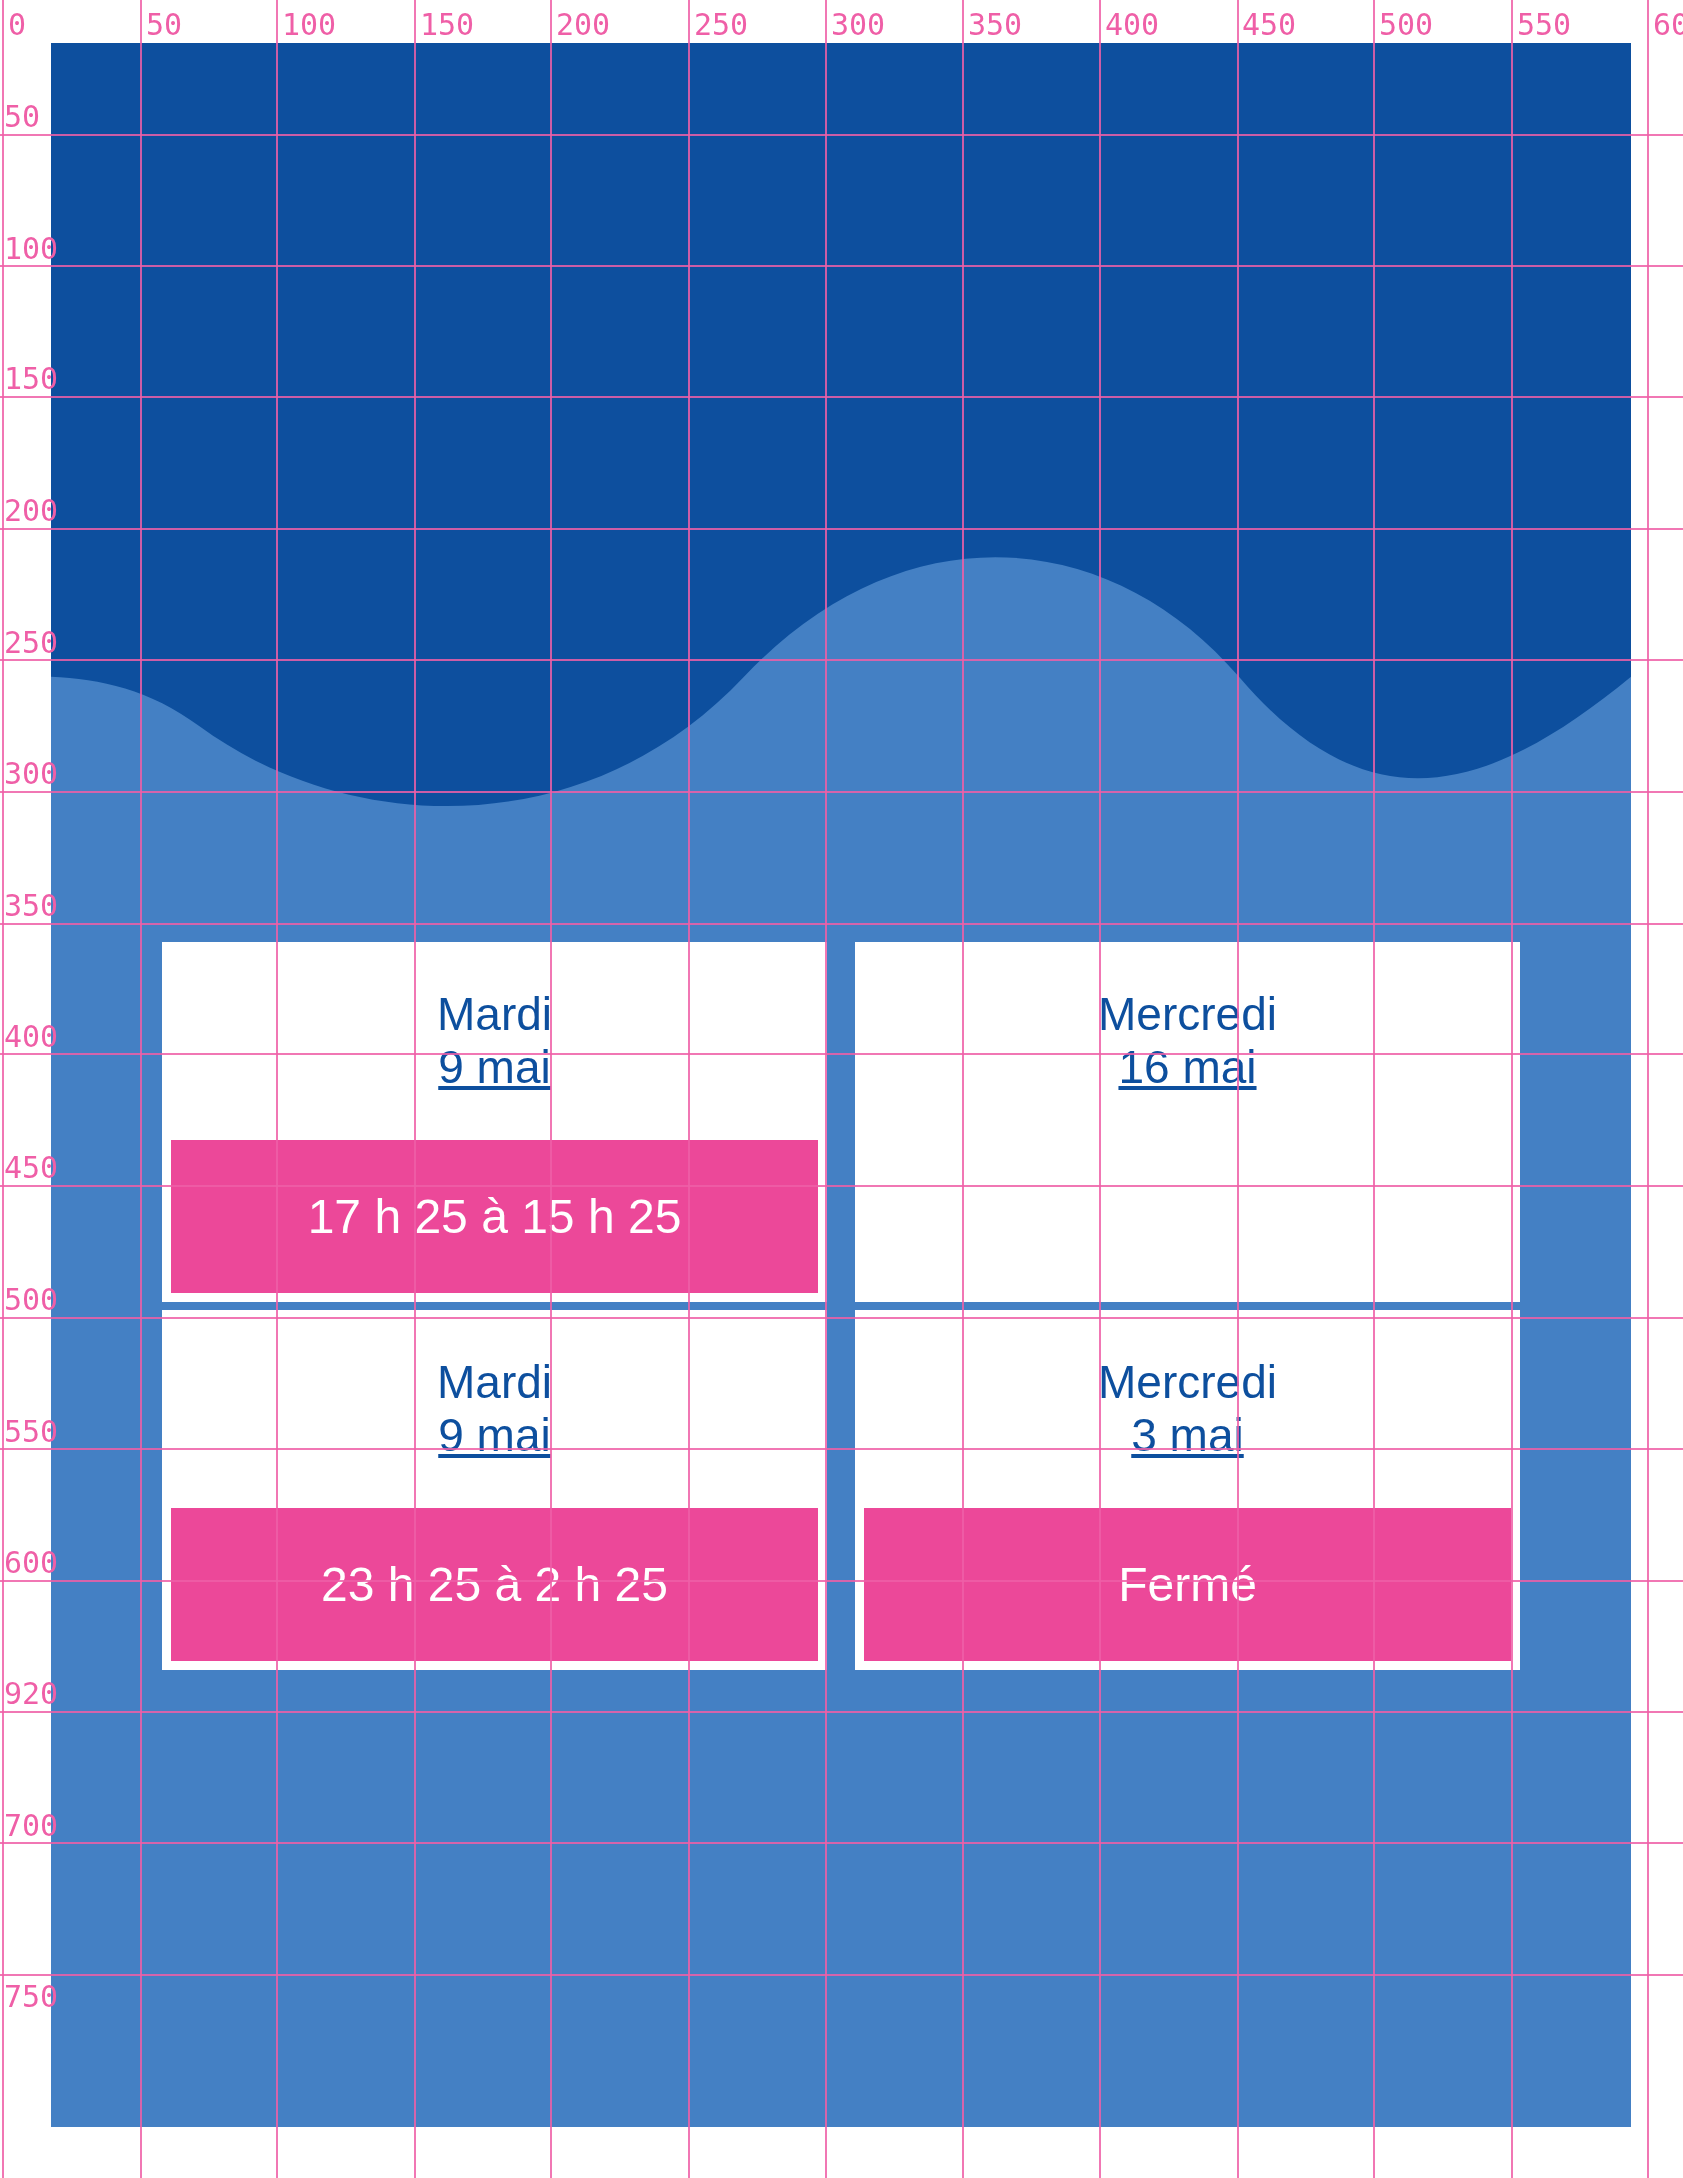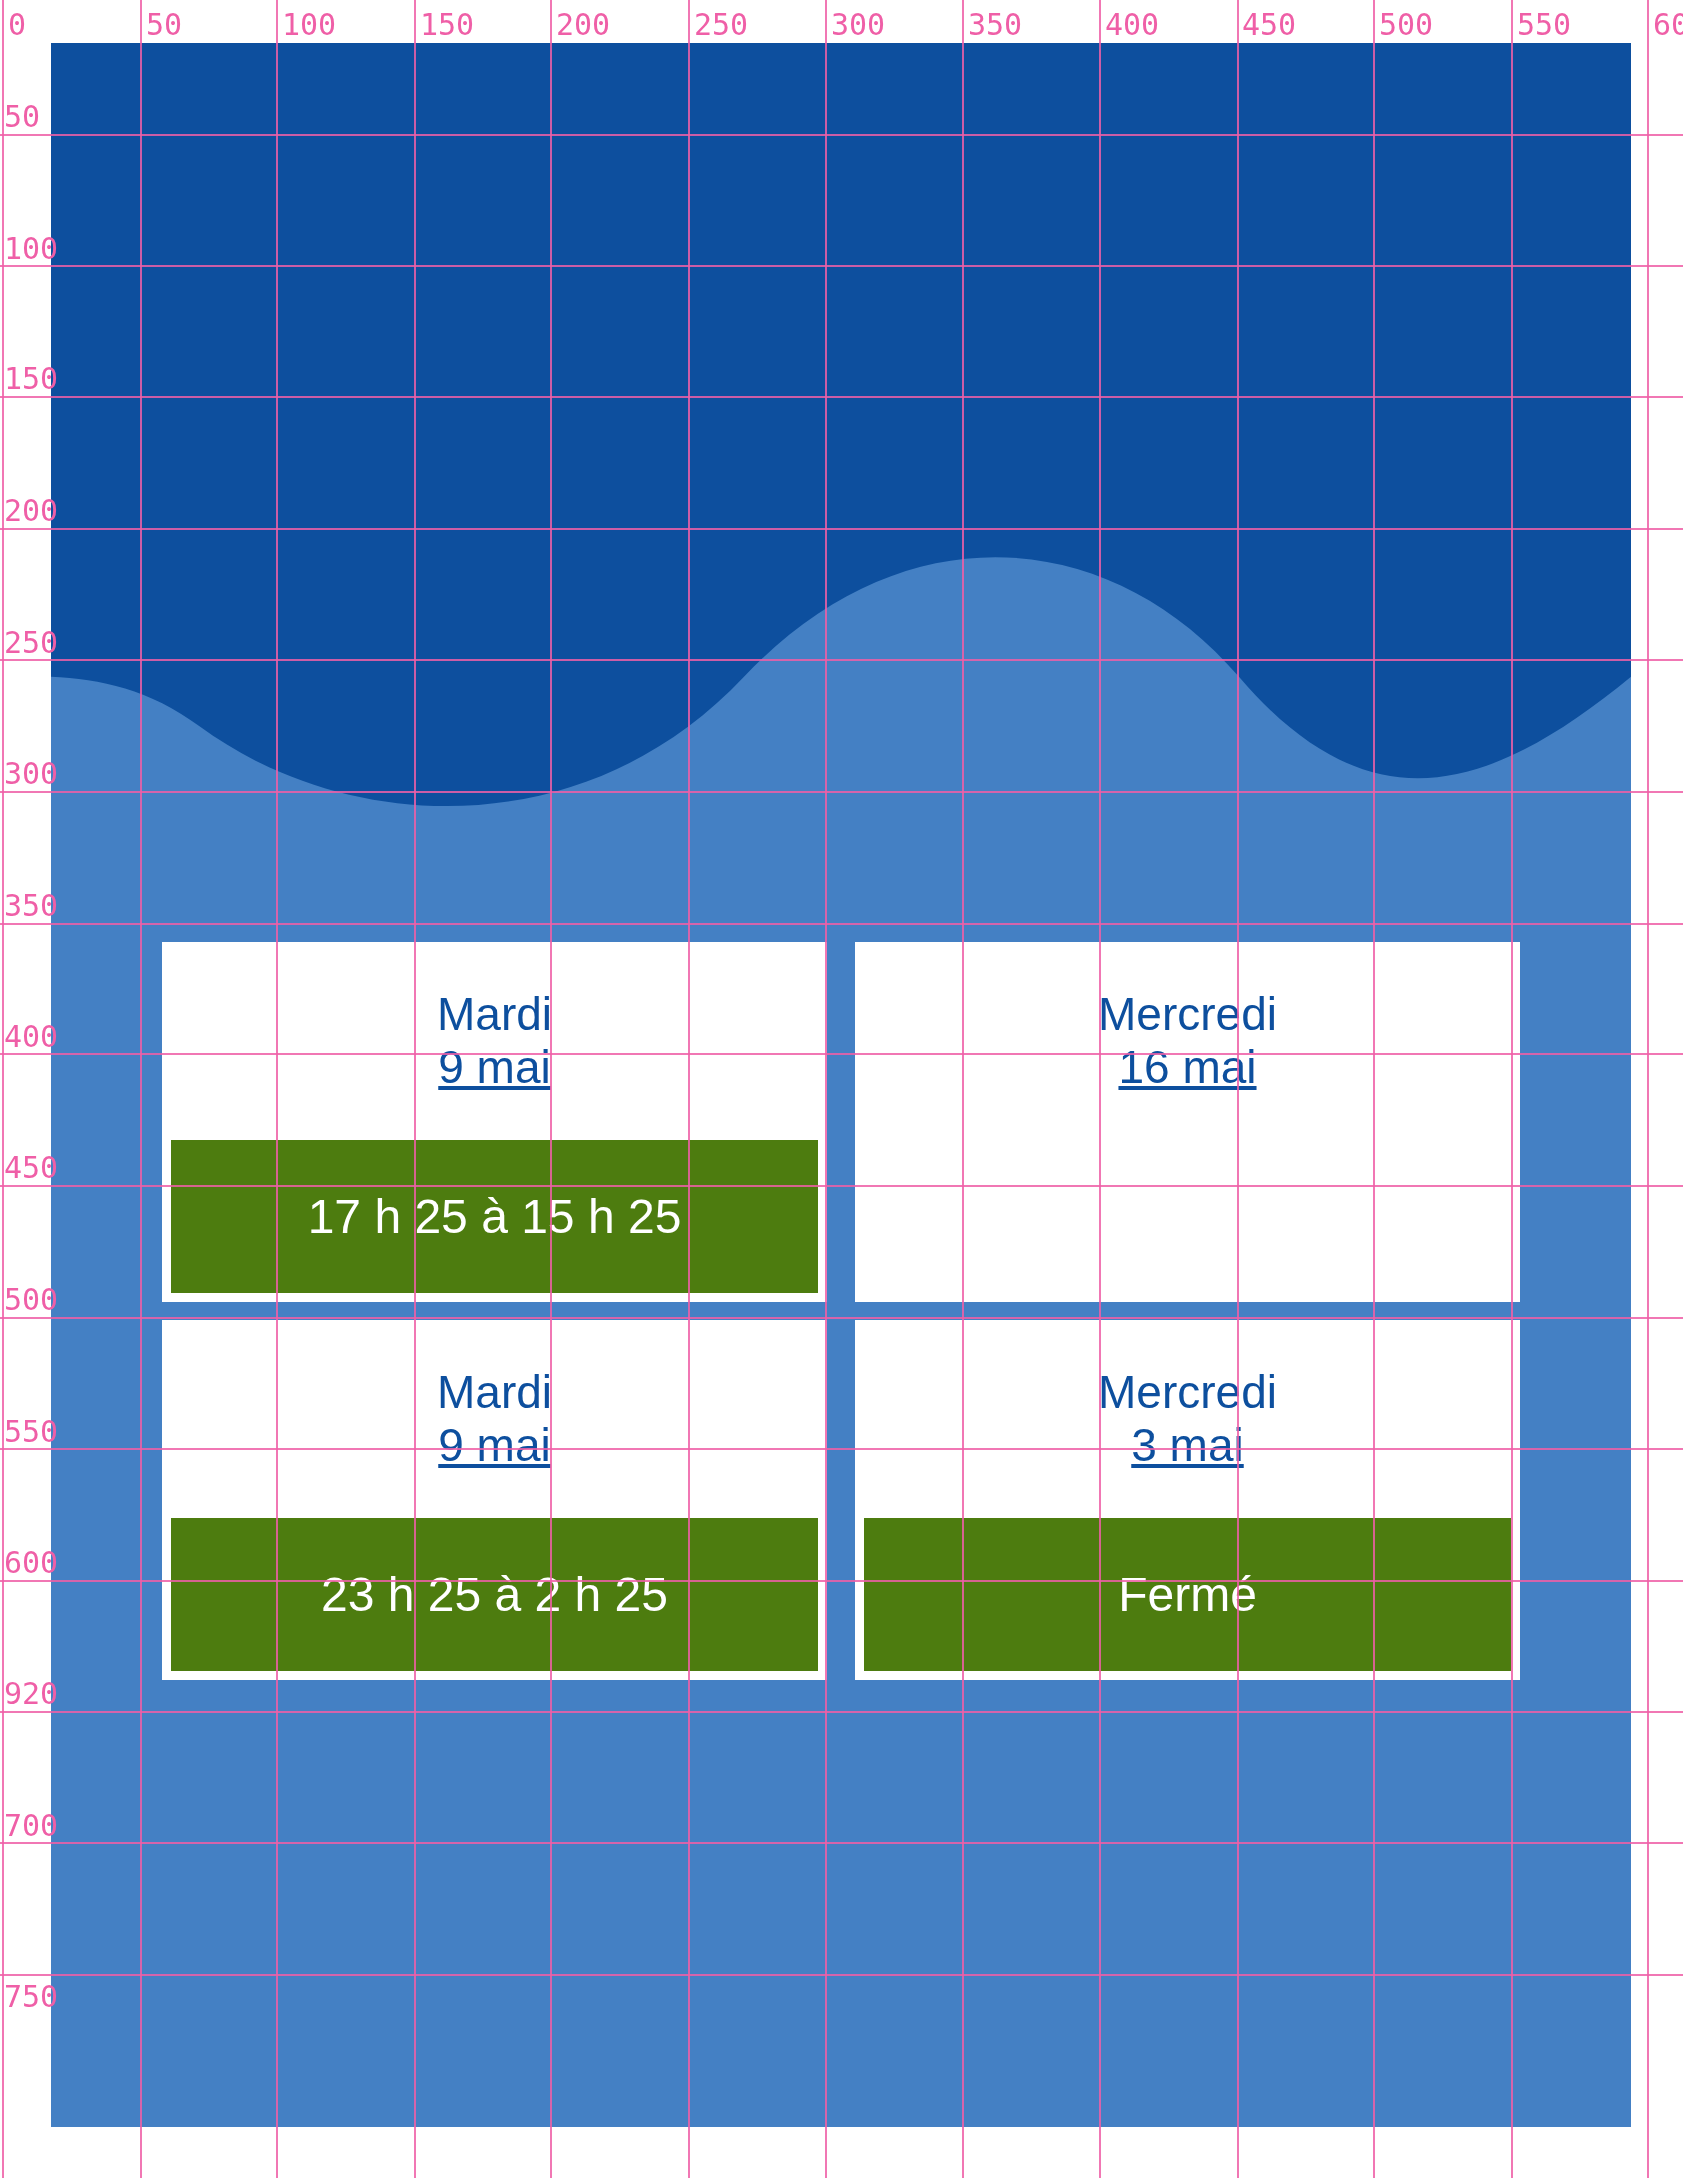--- a/index.html
+++ b/index.html
@@ -92,21 +92,21 @@
   }
 
   
   .cards {
     position: absolute;
     left: 111px;
     top: 899px;
     width: 1358px;
     display: flex;
     flex-wrap: wrap;
-    gap: 18px 28px;
+    gap: 8px 28px;
   }
   .card {
     width: 665px;
     background: #ffffff;
     box-sizing: border-box;
     padding: 0;
   }
   .card-head {
     height: 198px;
     display: flex;
@@ -121,21 +121,21 @@
     background: #ffffff;
     text-align: center;
   }
   .card-head .day { display: block; }
   .card-head .date { display: block; text-decoration: underline; }
   .card-body-wrap {
     background: #ffffff;
     padding: 0 9px 9px 9px;
   }
   .card-body {
-    background: #4d7c0f;
+    background: #ec4899;
     height: 153px;
     display: flex;
     align-items: center;
     justify-content: center;
     color: #ffffff;
     font-family: "Liberation Sans", sans-serif;
     font-weight: normal;
     font-size: 48px;
     letter-spacing: 0px;
     text-align: center;

